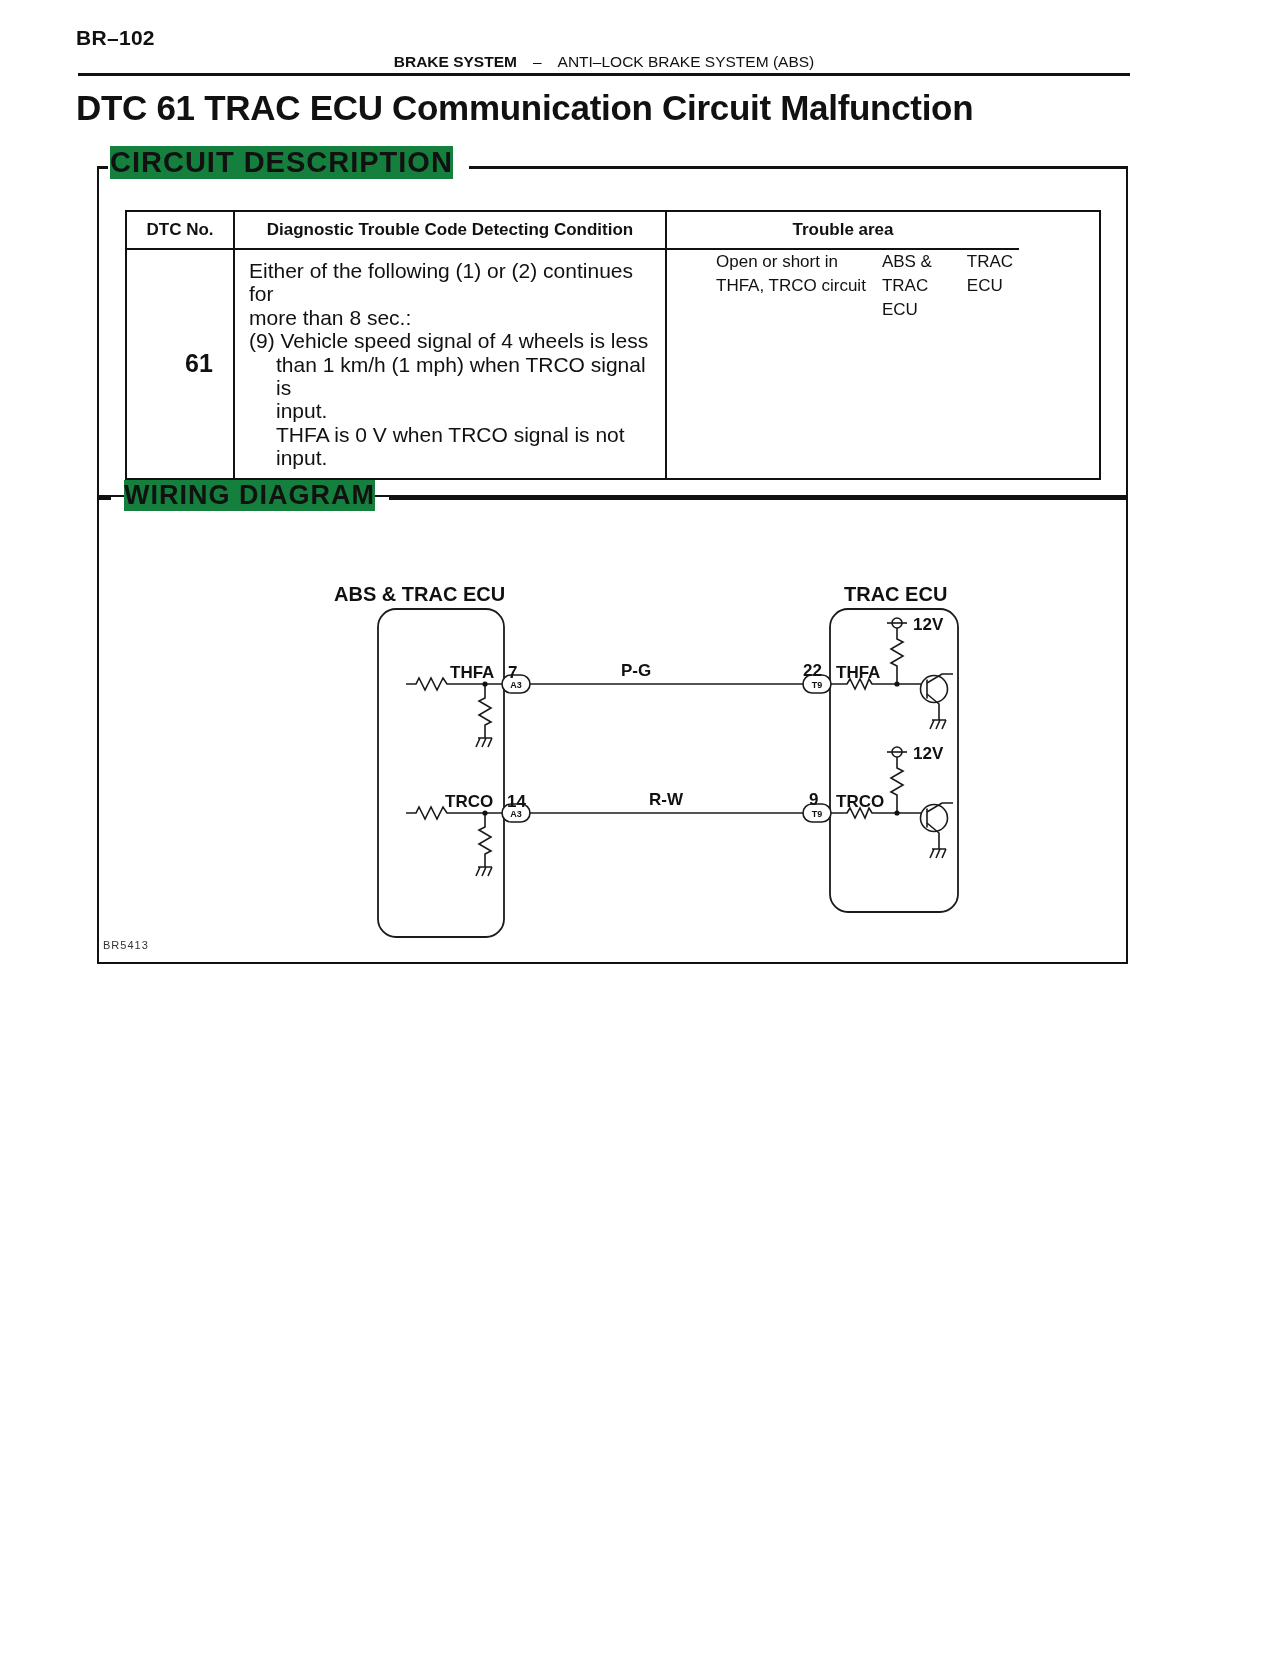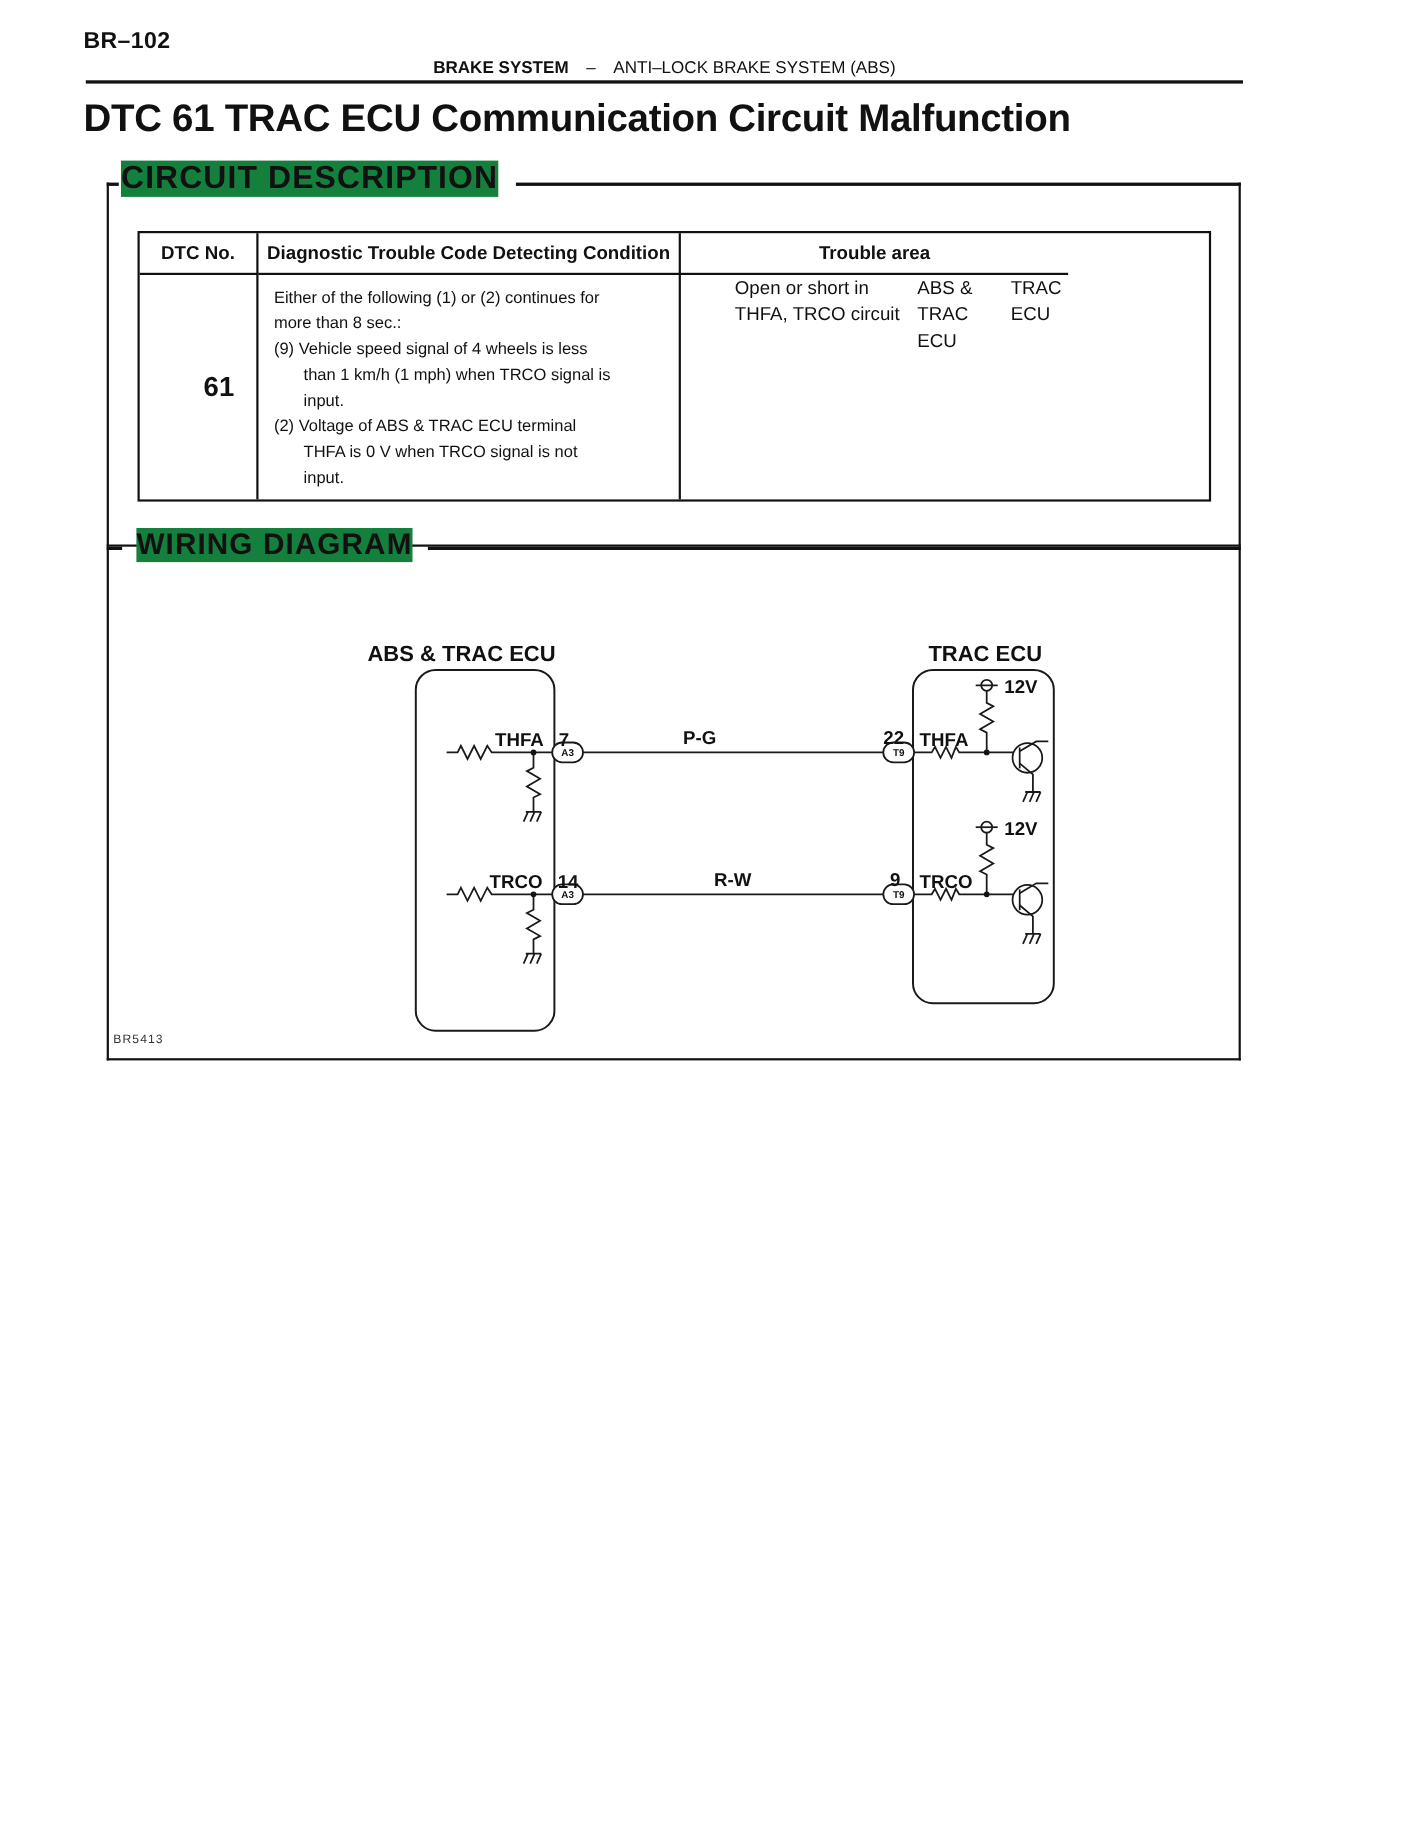--- a/index.html
+++ b/index.html
@@ -24,27 +24,27 @@
   #circuit-heading{left:13px;top:0;font-size:29px;}
   #circuit-stub{left:0;top:20px;width:11px;height:2.5px;}
   #circuit-topline{left:372px;right:2px;top:20px;height:2.5px;}
   #circuit-box{left:0;top:20px;width:1031px;height:331px;border-left:2px solid #111;border-right:2px solid #111;border-bottom:2.5px solid #111;box-sizing:border-box;}
 
   
   #dtc-table{left:28px;top:64px;width:972px;border:2.5px solid #111;box-sizing:content-box;}
   .trow{display:flex;}
   .tcell{box-sizing:border-box;}
   .c1{width:108px;border-right:2px solid #111;}
-  .c2{width:384px;border-right:2px solid #111;}
+  .c2{width:432px;border-right:2px solid #111;}
   .c3{width:352px;}
   .thead .tcell{height:38px;display:flex;align-items:center;justify-content:center;
     font-size:17px;font-weight:bold;border-bottom:2.5px solid #111;}
   .tbody .tcell{min-height:202px;padding-left:38px;}
   #dtc-no-cell{display:flex;align-items:center;justify-content:center;font-size:25px;font-weight:bold;}
-  #condition-cell{padding:9px 8px 8px 14px;font-size:15px;line-height:23.4px;}
+  #condition-cell{padding:9px 8px 8px 14px;font-size:21px;line-height:23.4px;}
   .cond-line.ind{padding-left:27px;}
   #trouble-cell{display:flex;flex-direction:row;justify-content:center;padding-left:49px;font-size:17px;line-height:24px;}
 
   #wiring-section{left:97px;top:477px;width:1033px;height:490px;}
   #wiring-heading{left:27px;top:3px;font-size:27px;}
   #wiring-stub{left:0;top:20px;width:14px;height:2.5px;}
   #wiring-topline{left:292px;right:2px;top:20px;height:2.5px;}
   #wiring-box{left:0;top:20px;width:1031px;height:467px;border-left:2px solid #111;border-right:2px solid #111;border-bottom:2.5px solid #111;box-sizing:border-box;}
   #figure-code{left:6px;top:462px;font-size:11px;letter-spacing:1px;color:#333;}
 
@@ -83,21 +83,20 @@
         <div class="tcell c3">Trouble area</div>
       </div>
       <div class="trow tbody">
         <div class="tcell c1" id="dtc-no-cell">61</div>
         <div class="tcell c2" id="condition-cell">
           <div class="cond-line">Either of the following (1) or (2) continues for</div>
           <div class="cond-line">more than 8 sec.:</div>
           <div class="cond-line">(9) Vehicle speed signal of 4 wheels is less</div>
           <div class="cond-line ind">than 1 km/h (1 mph) when TRCO signal is</div>
           <div class="cond-line ind">input.</div>
-          <div class="cond-line">(2) Voltage of ABS &amp; TRAC ECU terminal</div>
           <div class="cond-line ind">THFA is 0 V when TRCO signal is not</div>
           <div class="cond-line ind">input.</div>
         </div>
         <div class="tcell c3" id="trouble-cell">
           <div>Open or short in THFA, TRCO circuit</div>
           <div>ABS &amp; TRAC ECU</div>
           <div>TRAC ECU</div>
         </div>
       </div>
     </div>

